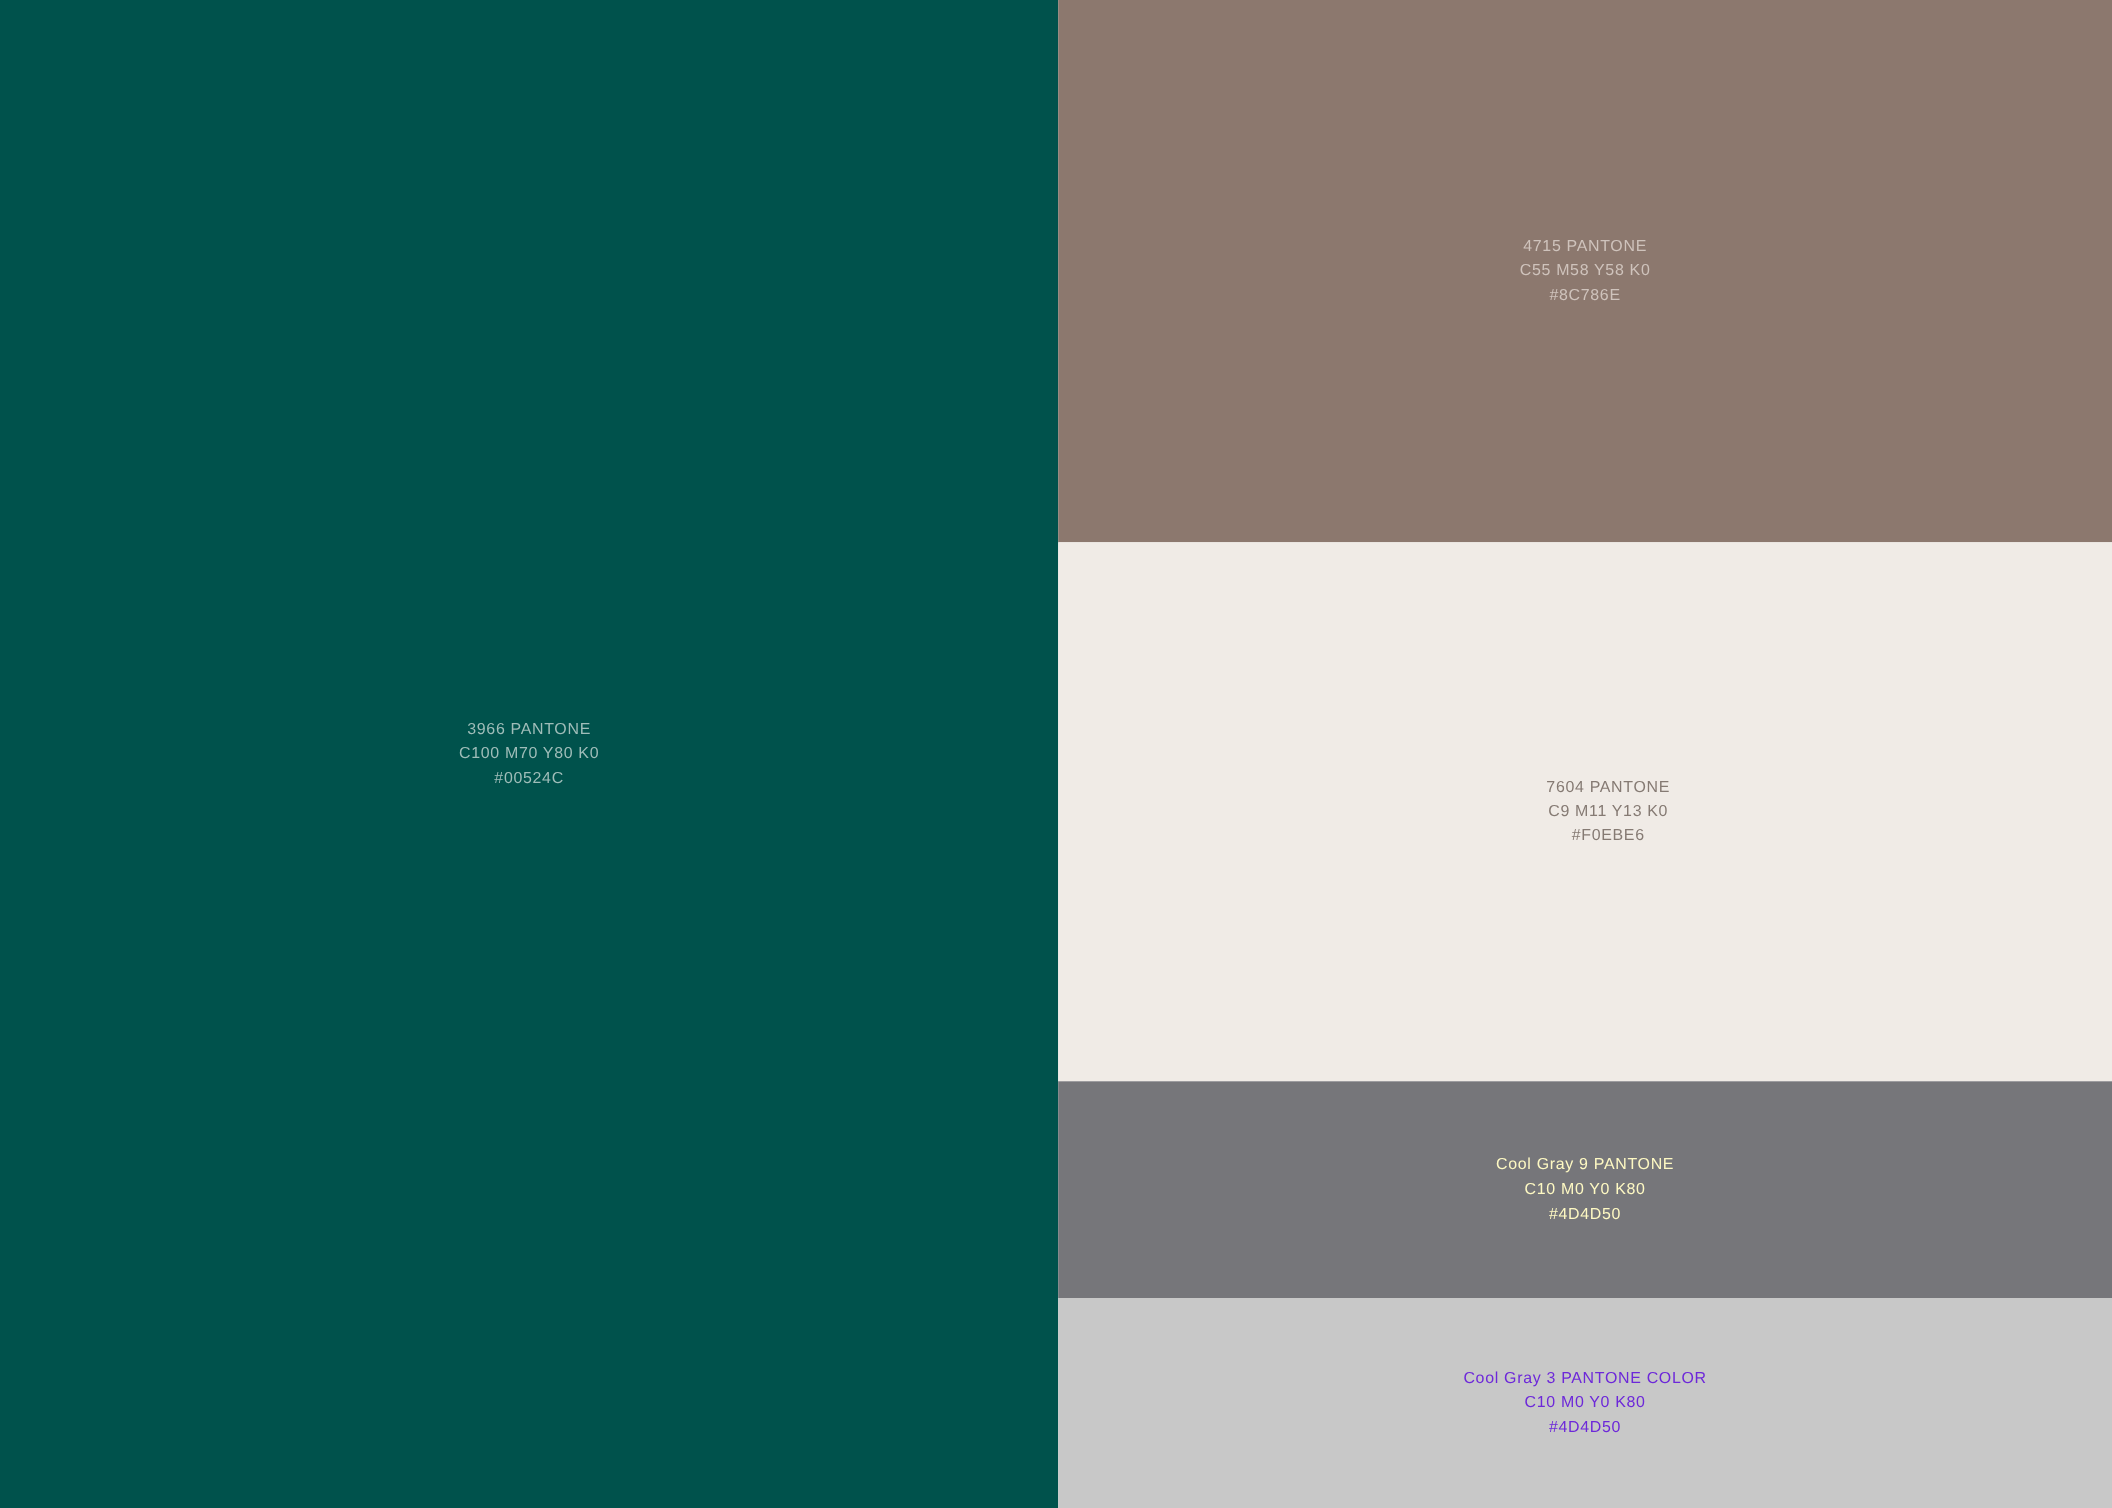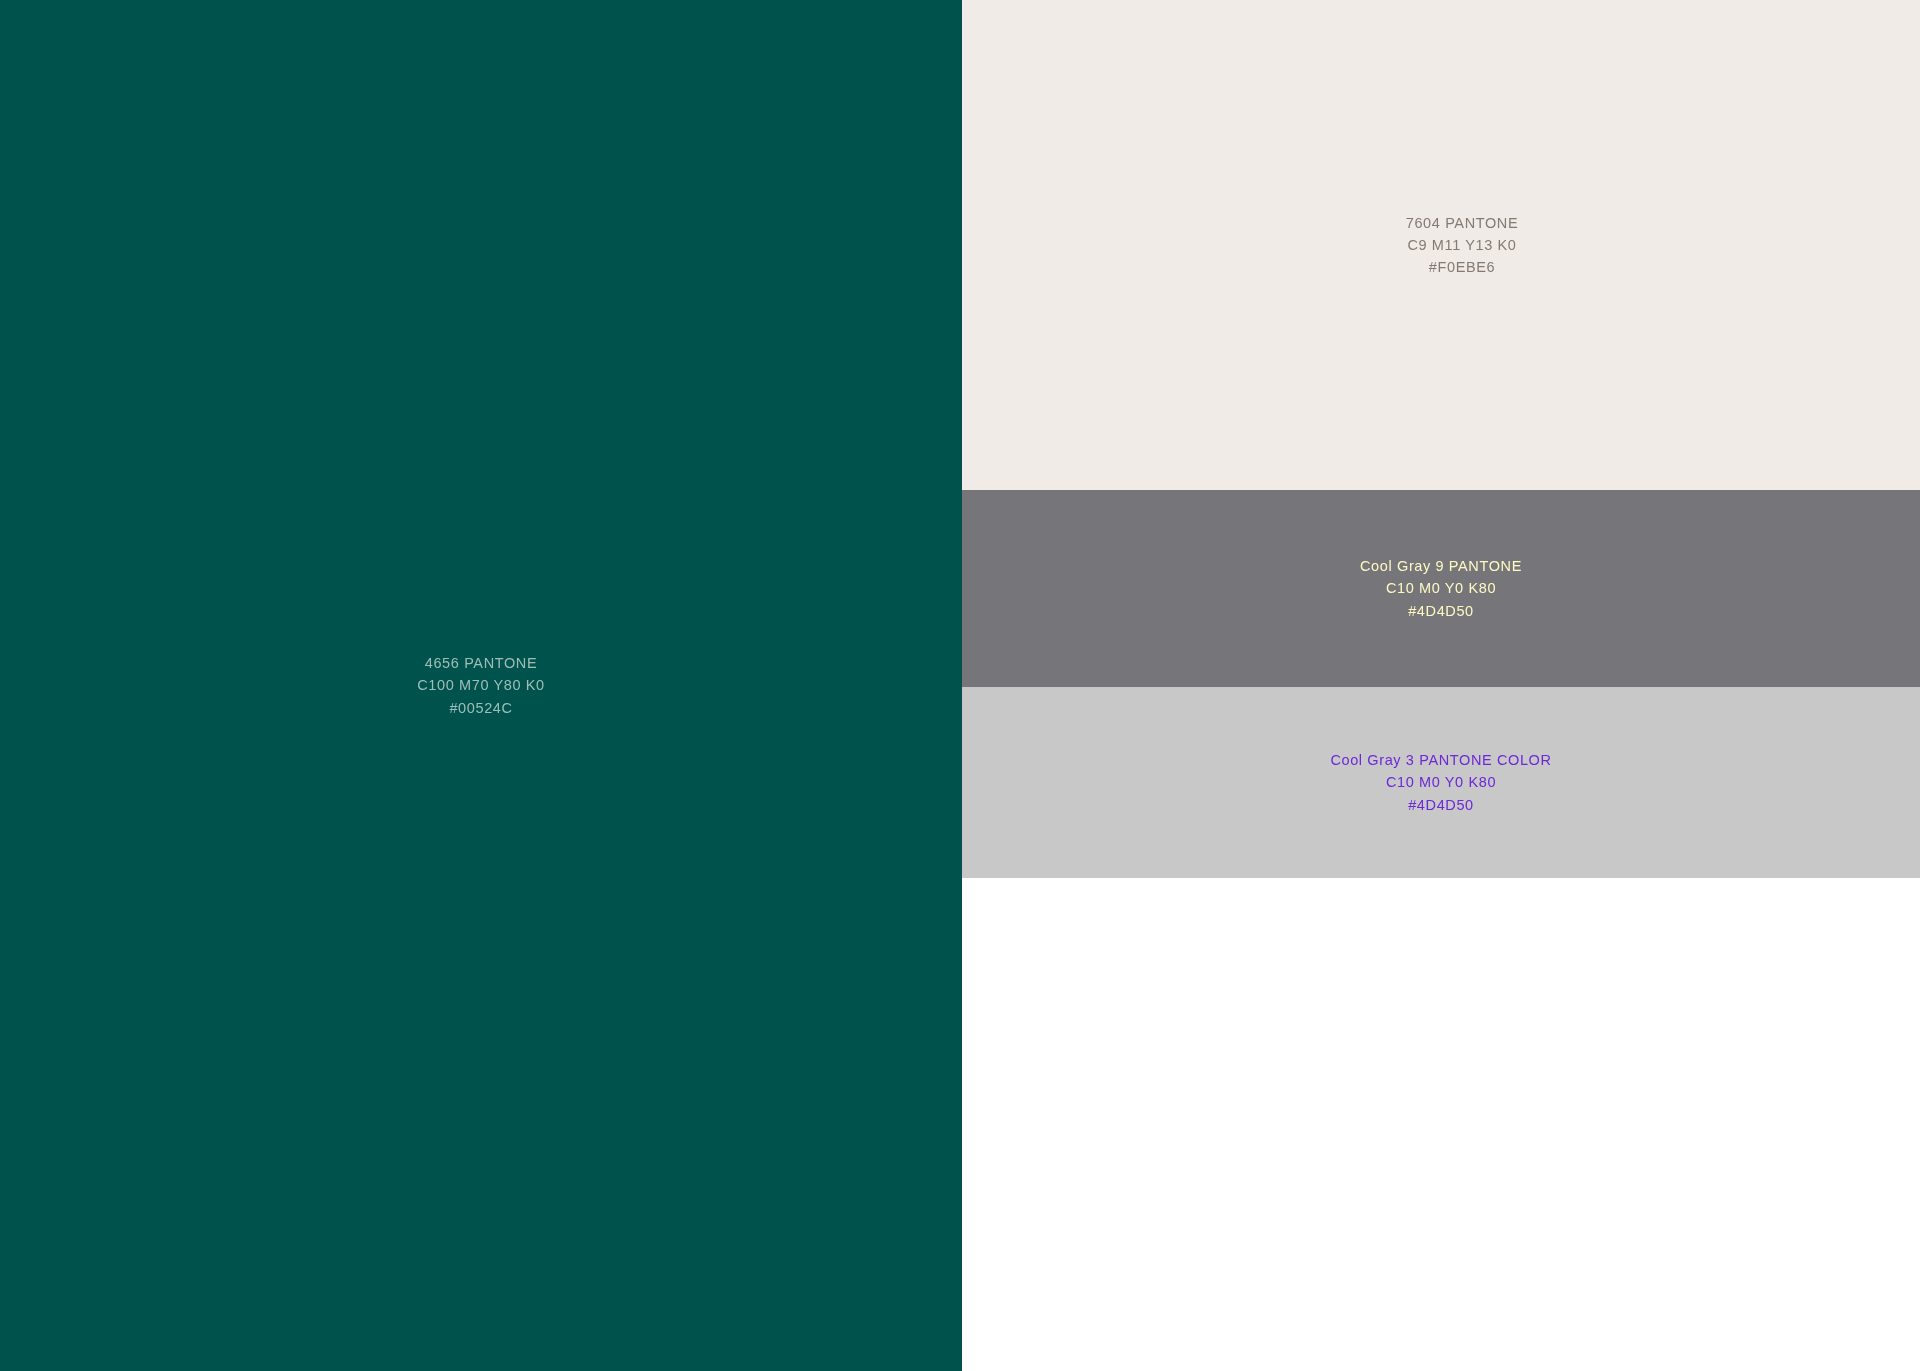--- a/index.html
+++ b/index.html
@@ -55,28 +55,35 @@
   .swatch-gray9     { height:197px; }
   .swatch-gray3     { height:191px; }
 </style>
 </head>
 <body>
 
 <div id="palette">
 
   <div class="column-left" id="swatch-primary" style="background: rgb(0, 82, 76);">
     <div class="swatch-label" id="label-primary" style="color: rgb(159, 189, 185);">
-      <span class="swatch-line">4656 PANTONE</span>
+      <span class="swatch-line">3966 PANTONE</span>
       <span class="swatch-line">C100 M70 Y80 K0</span>
       <span class="swatch-line">#00524C</span>
     </div>
   </div>
 
   <div class="column-right">
 
+    <div class="swatch swatch-brown" id="swatch-0" style="background: rgb(140, 120, 110);">
+      <div class="swatch-label" id="label-0" style="color: rgb(207, 195, 188);">
+        <span class="swatch-line">4715 PANTONE</span>
+        <span class="swatch-line">C55 M58 Y58 K0</span>
+        <span class="swatch-line">#8C786E</span>
+      </div>
+    </div>
 
     <div class="swatch swatch-cream" id="swatch-1" style="background: rgb(240, 235, 230); padding-left: 42px;">
       <div class="swatch-label" id="label-1" style="color: rgb(133, 122, 115);">
         <span class="swatch-line">7604 PANTONE</span>
         <span class="swatch-line">C9 M11 Y13 K0</span>
         <span class="swatch-line">#F0EBE6</span>
       </div>
     </div>
 
     <div class="swatch swatch-gray9" id="swatch-2" style="background: rgb(118, 118, 122);">

